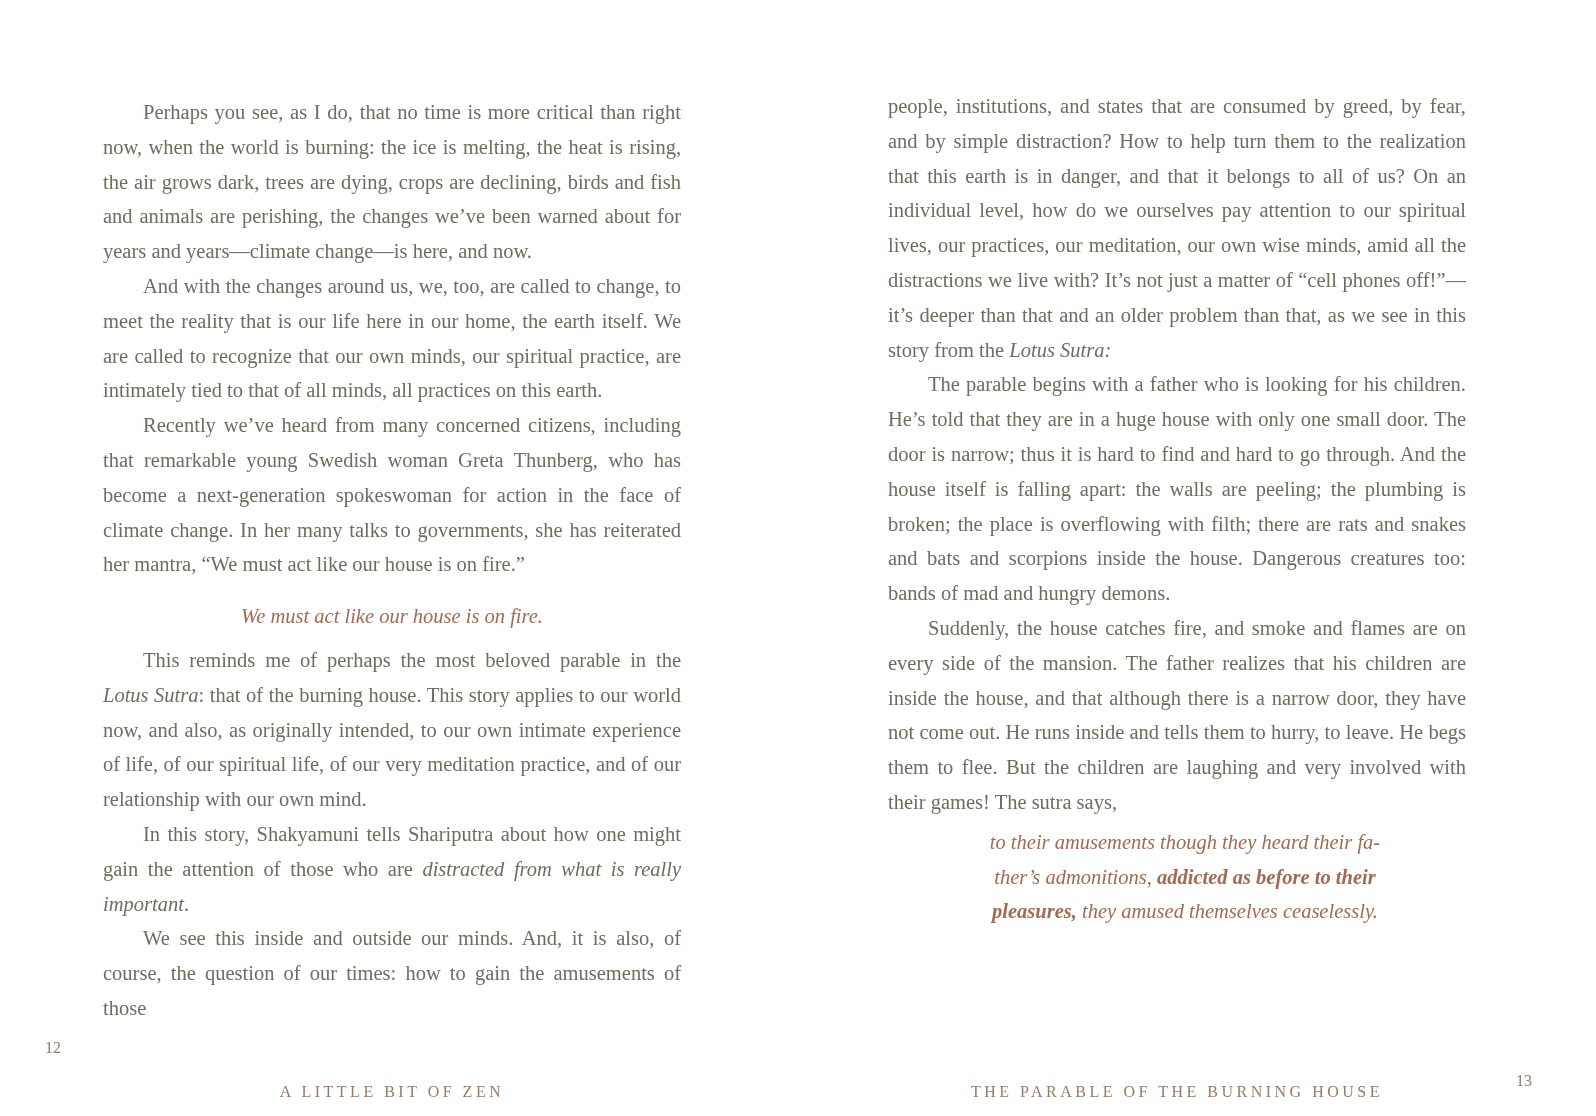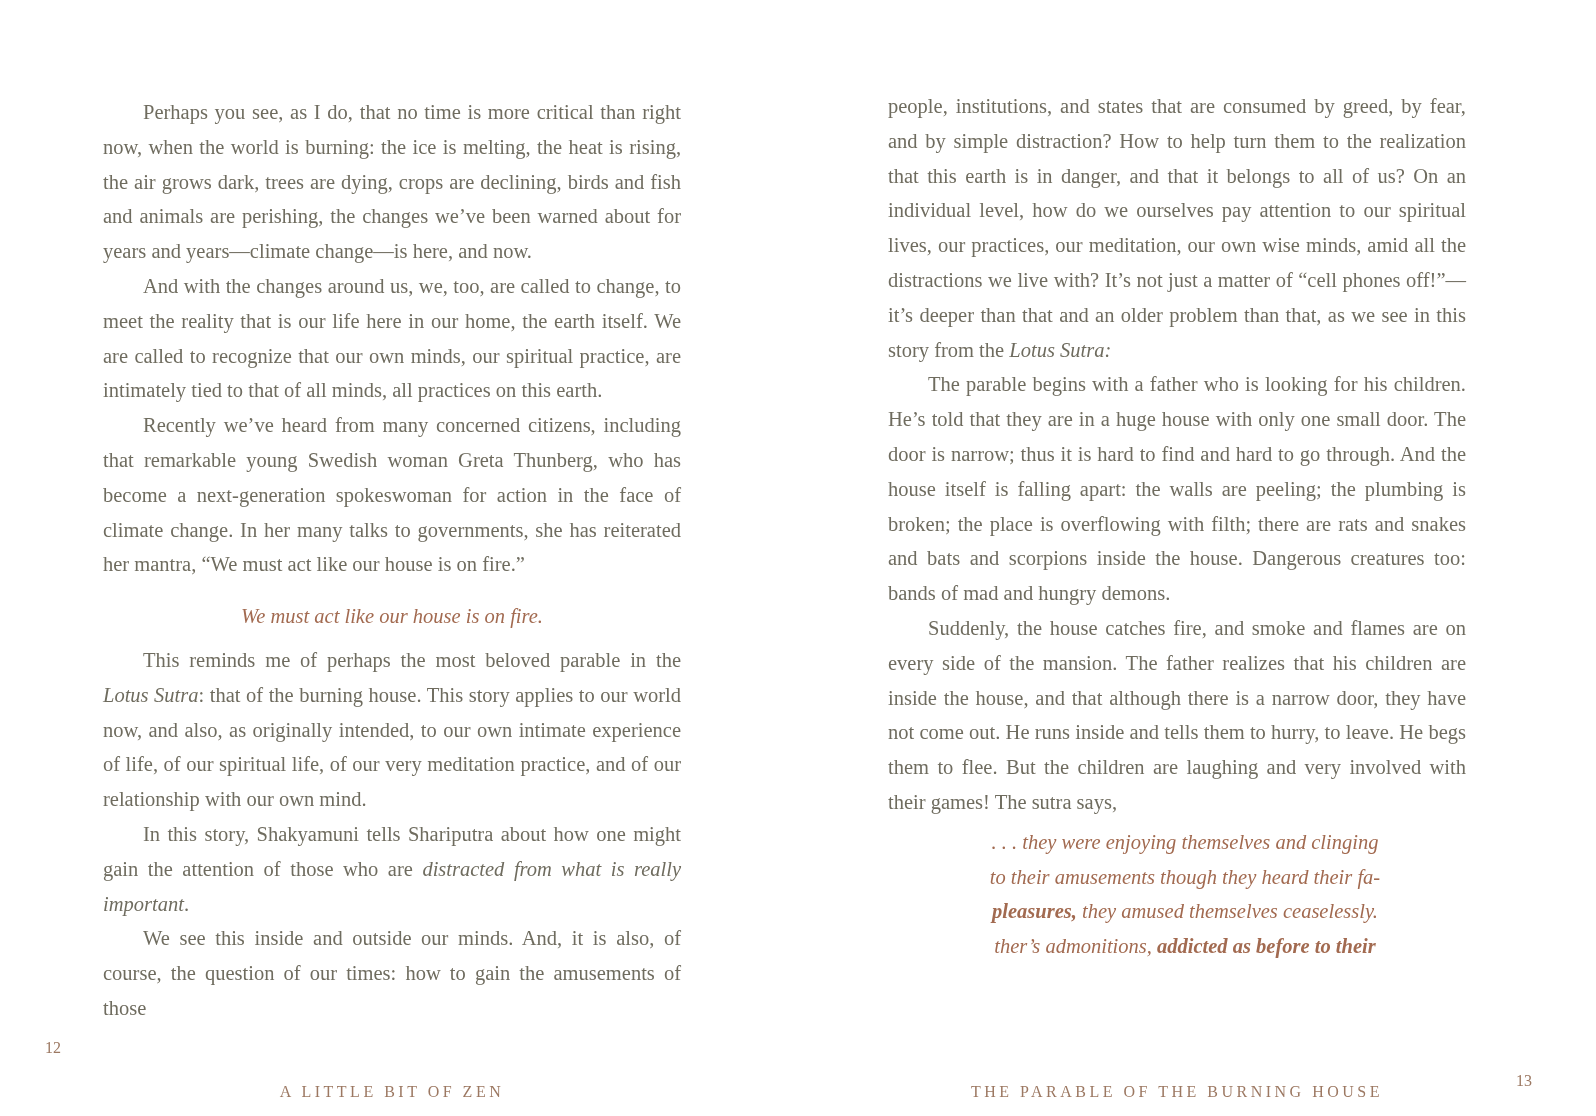--- a/index.html
+++ b/index.html
@@ -71,24 +71,23 @@
       <p class="para"><span>This reminds me of perhaps the most beloved parable in the </span><span class="i">Lotus Sutra</span><span>: that of the burning house. This story applies to our world now, and also, as originally intended, to our own intimate experience of life, of our spiritual life, of our very meditation practice, and of our relationship with our own mind.</span></p>
       <p class="para"><span>In this story, Shakyamuni tells Shariputra about how one might gain the attention of those who are </span><span class="i">distracted from what is really important</span><span>.</span></p>
       <p class="para"><span>We see this inside and outside our minds. And, it is also, of course, the question of our times: how to gain the amusements of those</span></p>
     </div>
 
   <div class="text-column col-right">
       <p class="para noindent"><span>people, institutions, and states that are consumed by greed, by fear, and by simple distraction? How to help turn them to the realization that this earth is in danger, and that it belongs to all of us? On an individual level, how do we ourselves pay attention to our spiritual lives, our practices, our meditation, our own wise minds, amid all the distractions we live with? It’s not just a matter of “cell phones off!”—it’s deeper than that and an older problem than that, as we see in this story from the </span><span class="i">Lotus Sutra:</span></p>
       <p class="para"><span>The parable begins with a father who is looking for his children. He’s told that they are in a huge house with only one small door. The door is narrow; thus it is hard to find and hard to go through. And the house itself is falling apart: the walls are peeling; the plumbing is broken; the place is overflowing with filth; there are rats and snakes and bats and scorpions inside the house. Dangerous creatures too: bands of mad and hungry demons.</span></p>
       <p class="para"><span>Suddenly, the house catches fire, and smoke and flames are on every side of the mansion. The father realizes that his children are inside the house, and that although there is a narrow door, they have not come out. He runs inside and tells them to hurry, to leave. He begs them to flee. But the children are laughing and very involved with their games! The sutra says,</span></p>
       <div class="verse">
-        <div class="verse-line"><span class="i accent">. . . they were enjoying themselves and clinging</span></div>
         <div class="verse-line"><span class="i accent">to their amusements though they heard their fa-</span></div>
+        <div class="verse-line"><span class="i accent">ther’s admonitions, </span><span class="i b accent">addicted as before to their</span></div>
         <div class="verse-line"><span class="i b accent">pleasures,</span><span class="i accent"> they amused themselves ceaselessly.</span></div>
-        <div class="verse-line"><span class="i accent">ther’s admonitions, </span><span class="i b accent">addicted as before to their</span></div>
       </div>
     </div>
 
   <span class="page-num pn-left">12</span>
 
   <div class="running-head rh-left">A LITTLE BIT OF ZEN</div>
 
   <div class="running-head rh-right">THE PARABLE OF THE BURNING HOUSE</div>
 
   <span class="page-num pn-right">13</span>

